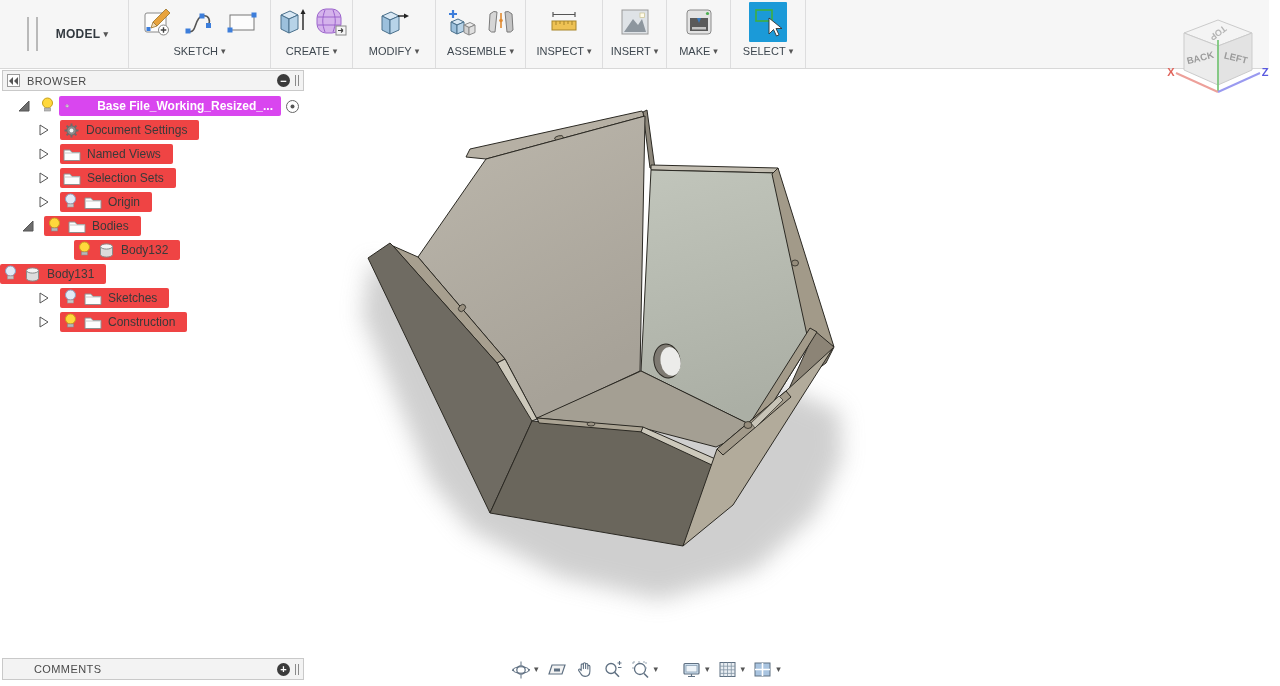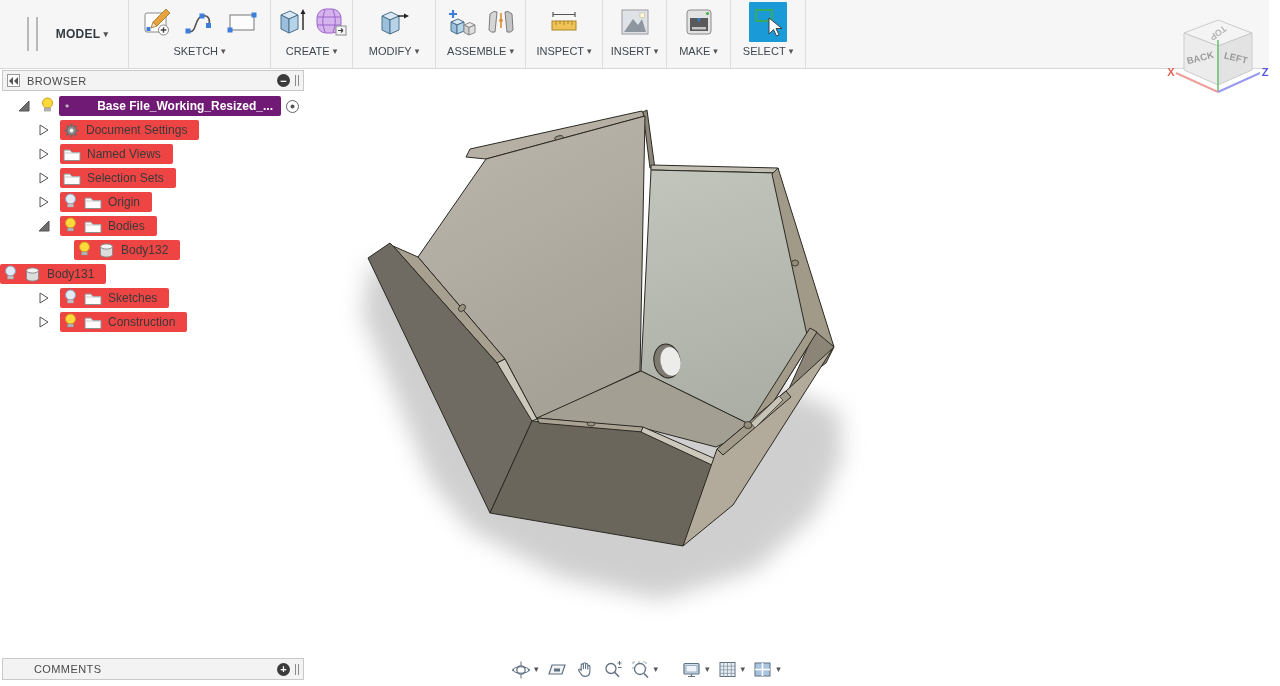--- a/index.html
+++ b/index.html
@@ -35,21 +35,21 @@
                 display:flex; align-items:center; justify-content:center; line-height:0; font-weight:bold; }
   .bar-grip { display:flex; gap:2px; }
   .bar-grip i { display:block; width:1px; height:11px; background:#8a8a8a; }
 
   #tree { position:absolute; left:0; top:94px; width:305px; }
   .row { display:flex; align-items:center; height:24px; }
   .tgl { width:12px; height:12px; flex:0 0 12px; margin-right:10px; }
   .pill { display:flex; align-items:center; height:20px; background:#ef4444; border-radius:2px;
           padding:0 12px 0 3px; gap:6px; }
   .pill .lbl { font-size:12px; color:#3a3a3a; white-space:nowrap; }
-  .pill-root { background:#701a75; width:222px; padding:0 8px 0 6px; }
+  .pill-root { background:#d946ef; width:222px; padding:0 8px 0 6px; }
   .pill-root .lbl { color:#ffffff; font-weight:bold; }
 
   
   #comments-bar { position:absolute; left:2px; top:658px; width:302px; height:22px; background:#f3f3f3;
                   border:1px solid #c9c9c9; display:flex; align-items:center; }
   #comments-bar .bar-title { margin-left:31px; }
 
   
   #nav-toolbar { position:absolute; left:508px; top:658px; height:24px; display:flex; align-items:center; gap:2px; }
   .nav-btn { display:flex; align-items:center; padding:2px 3px; border-radius:2px; }
@@ -371,21 +371,21 @@
         <rect x="4.5" y="11" width="6" height="3" fill="#c8c8c8" stroke="#9a9a9a" stroke-width="0.6"></rect>
       </svg>
       <svg width="18" height="15" viewBox="0 0 18 15">
         <path d="M1,3 h6 l2,2.5 h8 v8 h-16 z" fill="#fdfdfd" stroke="#909090"></path>
         <path d="M1,6 h16" stroke="#c8c8c8" fill="none"></path>
       </svg>
       <span class="lbl">Origin</span>
     </span>
   </div>
 
-  <div class="row" style="padding-left:38px">
+  <div class="row" style="padding-left:22px">
     <svg class="tgl" viewBox="0 0 12 12">
           <polygon points="11,1 11,11 1,11" fill="#6e6e6e" stroke="#555"></polygon>
         </svg>
     <span class="pill">
       <svg width="15" height="18" viewBox="0 0 15 18">
         <circle cx="7.5" cy="6" r="5" fill="#ffd83c" stroke="#c8a018"></circle>
         <rect x="4.5" y="11" width="6" height="3" fill="#b8b8b8" stroke="#8a8a8a" stroke-width="0.6"></rect>
       </svg>
       <svg width="18" height="15" viewBox="0 0 18 15">
         <path d="M1,3 h6 l2,2.5 h8 v8 h-16 z" fill="#fdfdfd" stroke="#909090"></path>

